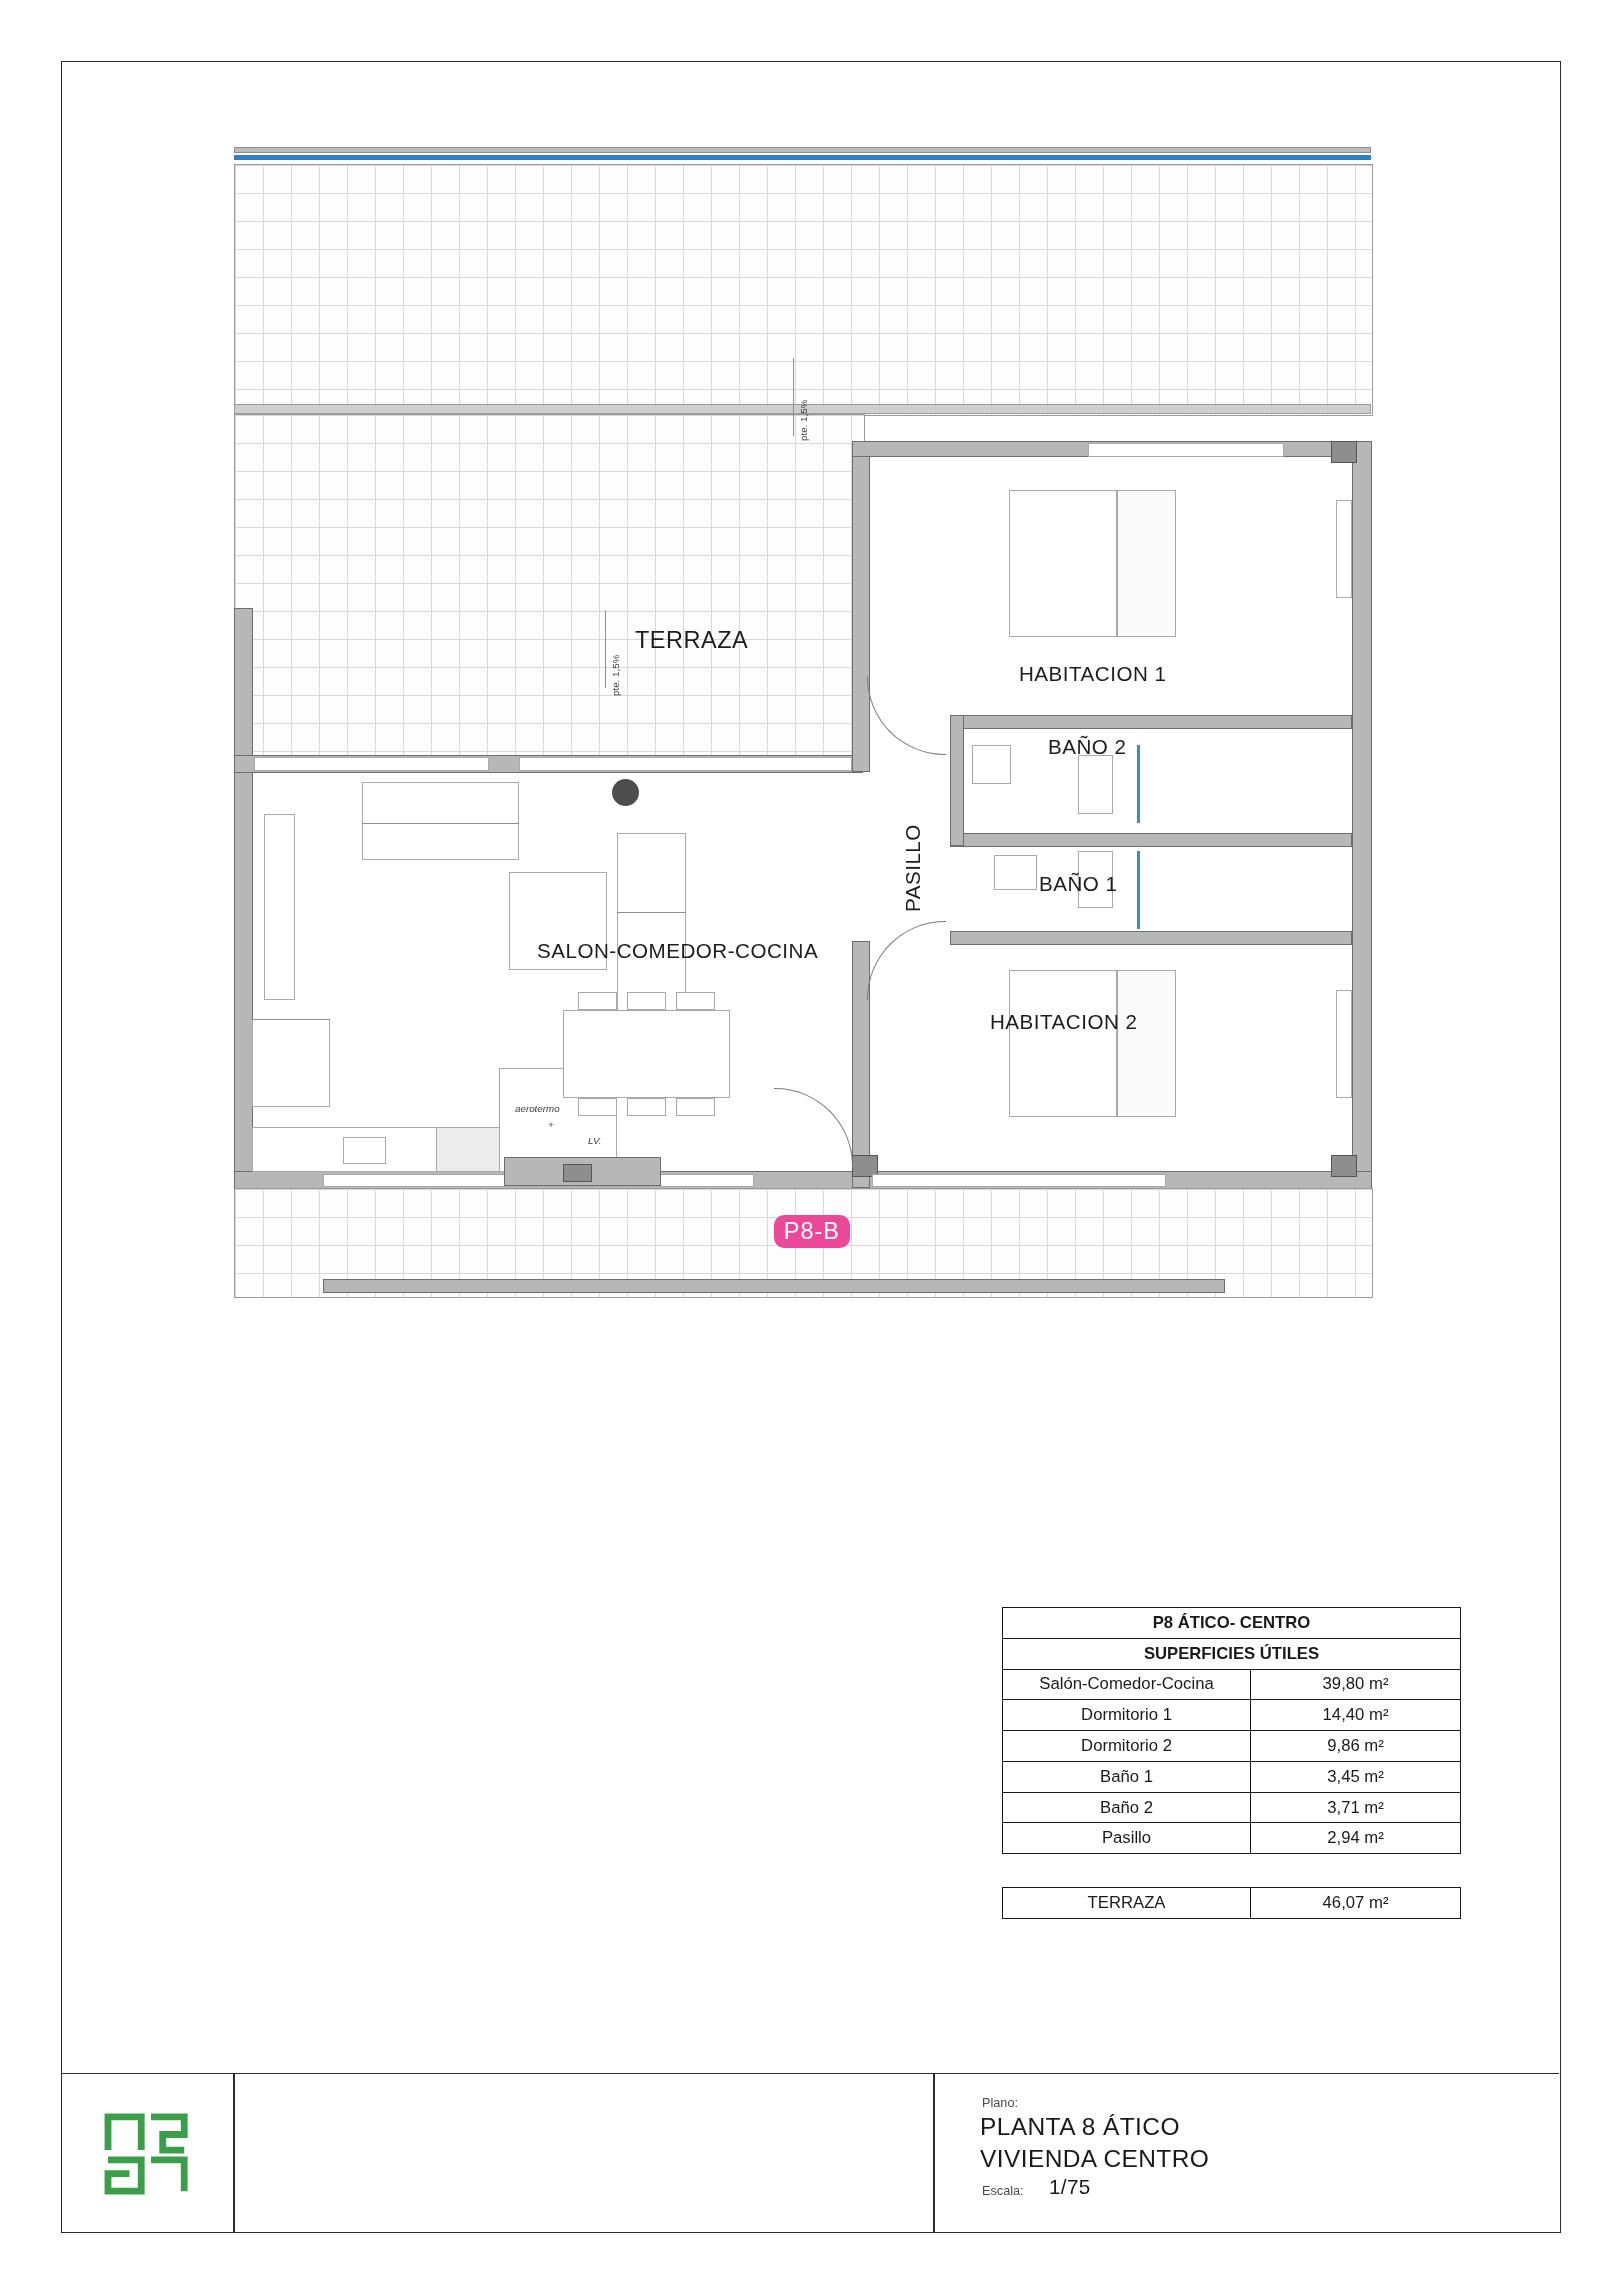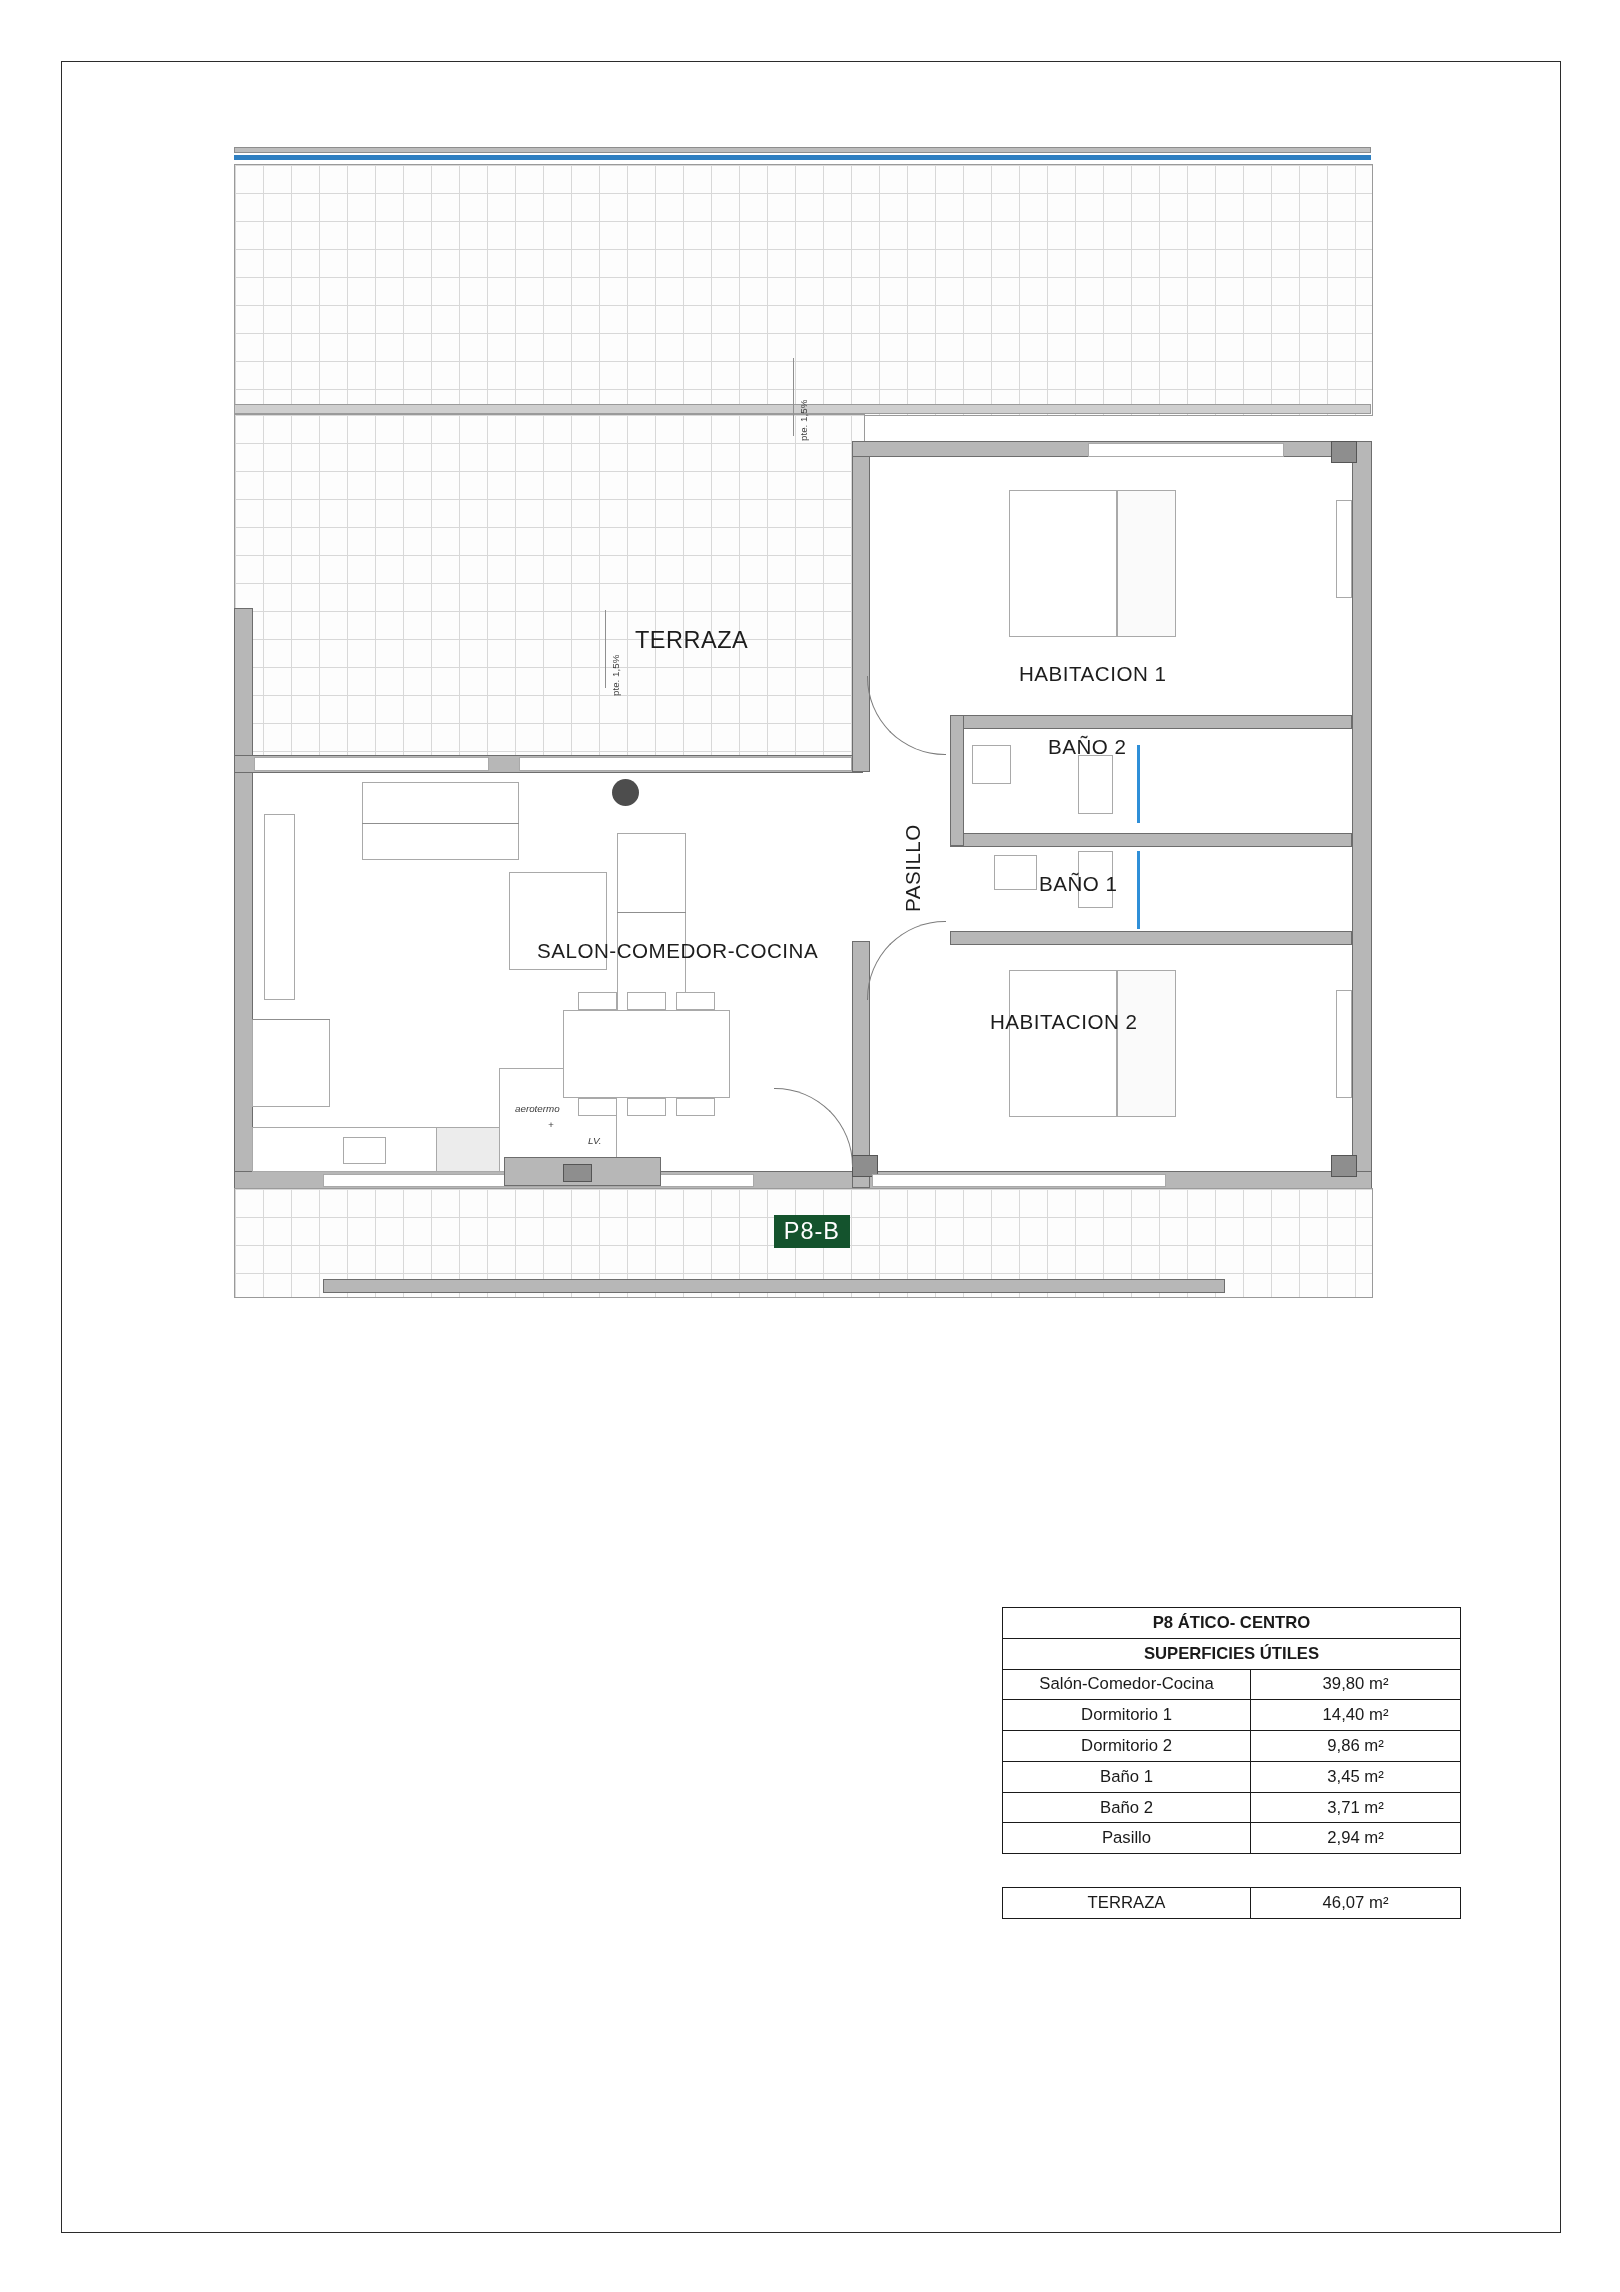--- a/index.html
+++ b/index.html
@@ -40,21 +40,21 @@
 
   
   .wall{position:absolute;background:#b7b7b7;border:1px solid #6d6d6d;box-sizing:border-box;}
   .wall-dark{position:absolute;background:#8e8e8e;border:1px solid #555;box-sizing:border-box;}
   .thin{position:absolute;background:#ffffff;border:1px solid #a9a9a9;box-sizing:border-box;}
   .line{position:absolute;background:#8f8f8f;}
   .lbl{position:absolute;font-size:20.6px;letter-spacing:0.5px;color:#1d1d1d;white-space:nowrap;}
   .lbl-v{position:absolute;font-size:20.6px;letter-spacing:0.5px;color:#1d1d1d;white-space:nowrap;transform:rotate(-90deg);transform-origin:left top;}
   .tiny{position:absolute;font-size:9.8px;color:#3a3a3a;white-space:nowrap;font-style:italic;}
   .tiny-v{position:absolute;font-size:9.8px;color:#3a3a3a;white-space:nowrap;transform:rotate(-90deg);transform-origin:left top;}
-  .tag{position:absolute;background:#14532d;color:#fff;font-size:23.5px;padding:2.9px 9.8px;letter-spacing:1px;}
+  .tag{position:absolute;background:#ec4899;color:#fff;font-size:23.5px;padding:2.9px 9.8px;letter-spacing:1px;border-radius:10px;}
 
   
   .tbl{position:absolute;border:1.5px solid #1a1a1a;border-collapse:collapse;font-size:16.7px;}
   .tbl td{border:1px solid #1a1a1a;padding:4.9px 5.9px;text-align:center;}
   .t-head td{font-weight:bold;}
   .lcol{width:176px;margin-left:20px;}
   .rcol{width:147px;}
 
   
   .titleblock{position:absolute;left:61px;top:2073px;width:1498px;height:158px;border-top:1.5px solid #2b2b2b;}
@@ -215,14 +215,29 @@
   <table class="tbl" style="left:1002px;top:1887px;width:459px;">
     <tbody>
         <tr>
           <td class="lcol">TERRAZA</td>
           <td class="rcol">46,07 m²</td>
         </tr>
   </tbody>
     </table>
 
 
+  <div class="titleblock">
+    <div class="tb-v1"></div>
+    <div class="tb-v2"></div>
+    <svg class="logo" viewBox="0 0 100 88">
+      <path d="M6 40 L6 6 L40 6 L40 40" fill="none" stroke="#3b9f4a" stroke-width="7"></path>
+      <path d="M50 6 L84 6 L84 24 L62 24 L62 40 L84 40" fill="none" stroke="#3b9f4a" stroke-width="7"></path>
+      <path d="M6 50 L40 50 L40 82 L6 82 L6 64 L28 64" fill="none" stroke="#3b9f4a" stroke-width="7"></path>
+      <path d="M50 50 L84 50 L84 82" fill="none" stroke="#3b9f4a" stroke-width="7"></path>
+    </svg>
+    <div class="tb-small" style="left:921px;top:21.6px;">Plano:</div>
+    <div class="tb-big" style="left:919px;top:39px;">PLANTA 8 ÁTICO</div>
+    <div class="tb-big" style="left:919px;top:71px;">VIVIENDA CENTRO</div>
+    <div class="tb-small" style="left:921px;top:110px;">Escala:</div>
+    <div class="tb-big" style="left:988px;top:101px;font-size:20.6px;">1/75</div>
+  </div>
 </div>
 
 
 </body></html>

